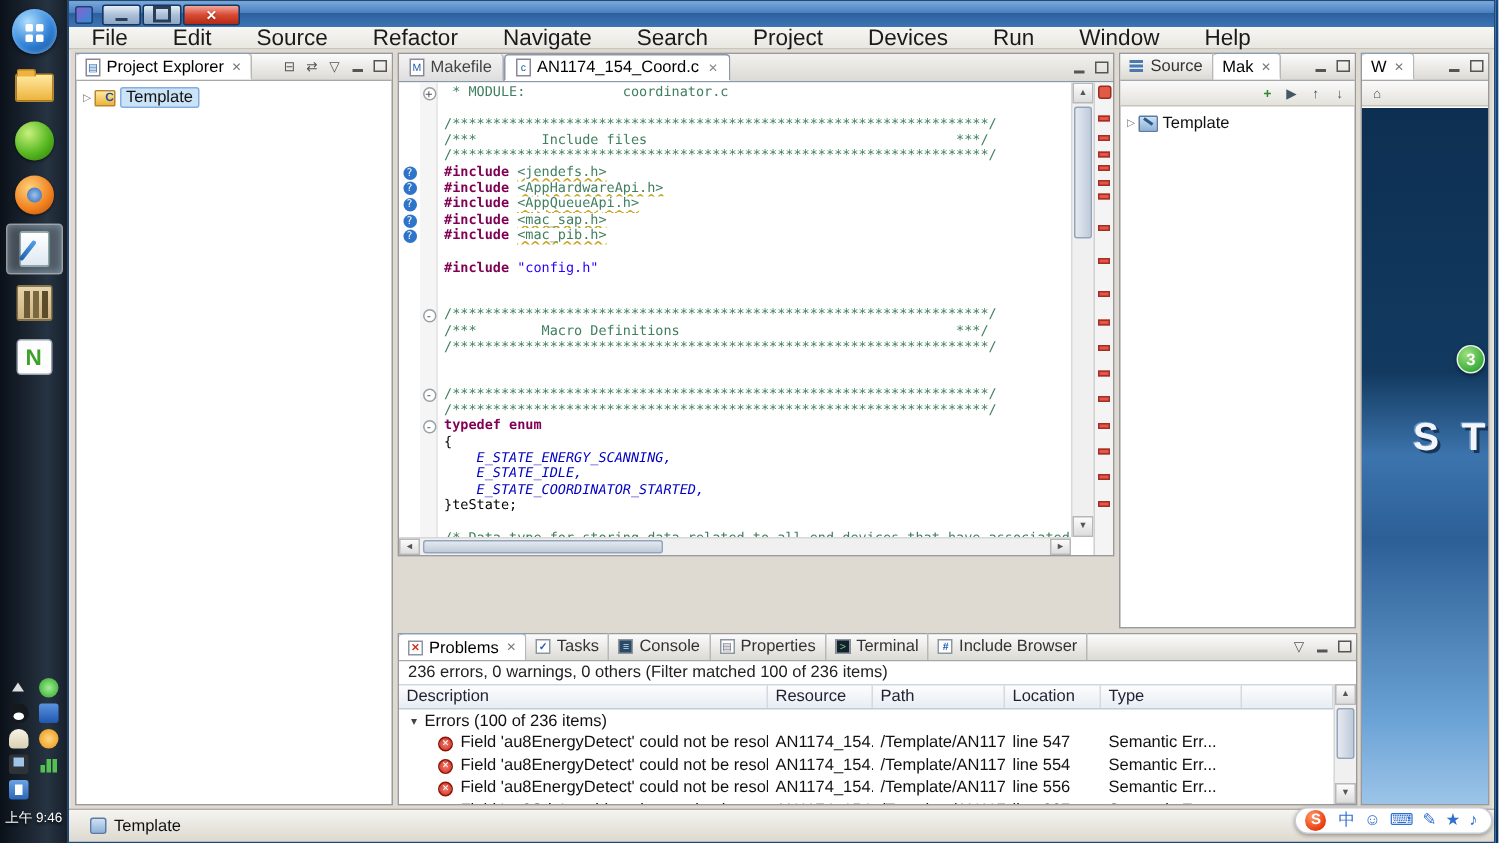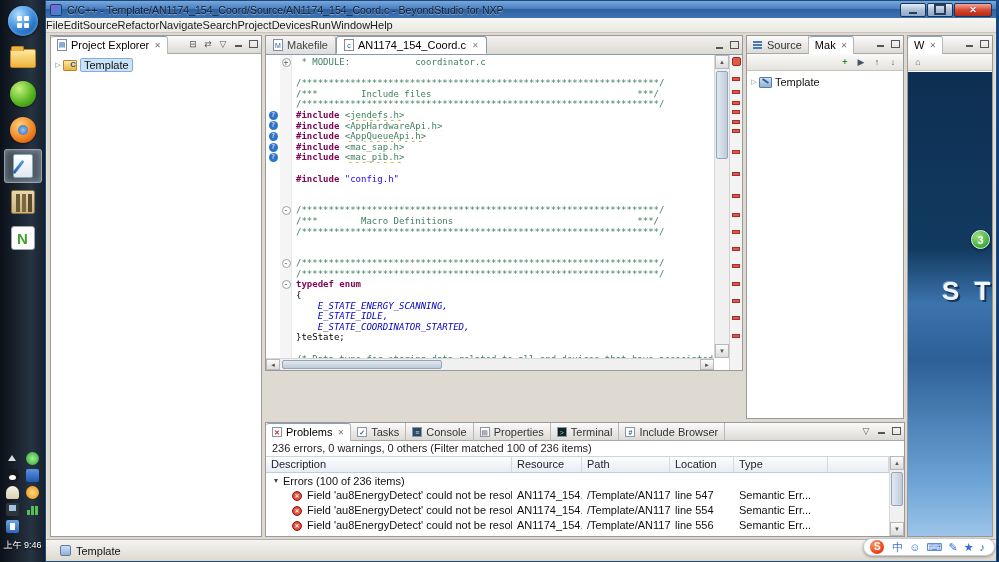--- a/index.html
+++ b/index.html
@@ -84,28 +84,28 @@
   .wc { height:14px; border:1px solid #16365e; border-radius:2px; margin-left:1px;
         display:flex; align-items:center; justify-content:center; cursor:pointer; }
   .wc-min,.wc-max { width:26px; background:linear-gradient(#e6eef8,#aabfd8 50%,#8fa8c6); }
   .wc-min::after { content:""; width:8px; height:2px; background:#2c3e55; margin-top:6px; }
   .wc-max::after { content:""; width:8px; height:7px; border:2px solid #2c3e55; }
   .wc-close { width:38px; background:linear-gradient(#f2a89c,#d84a34 50%,#b42a14);
       color:#fff; font-size:9px; font-weight:bold; text-shadow:0 1px 1px #801808; }
   .menubar { position:absolute; left:0; top:17px; right:0; height:15px;
       background:linear-gradient(#f7f6f3,#e9e7e1); border-bottom:1px solid #c9c5bc;
       display:flex; align-items:center; }
-  .menu-item { padding:0 0; font-size:11px; color:#1a1a1a; cursor:pointer; line-height:15px; }
+  .menu-item { padding:0 15px; font-size:15px; color:#1a1a1a; cursor:pointer; line-height:15px; }
 
   .workbench { position:absolute; left:1px; top:32px; right:1px; bottom:22px; background:#dedad2; }
   .panel { position:absolute; background:#fff; border:1px solid #9a9a9a; }
 
   
   .vtabs { height:18px; background:linear-gradient(#fbfbfb,#dcdad4); border-bottom:1px solid #a8a8a8;
-           display:flex; align-items:center; }
+           display:flex; align-items:flex-end; }
   .vtab { height:18px; display:flex; align-items:center; padding:0 6px; font-size:11px; color:#333;
           border-right:1px solid #b8b8b8; cursor:pointer; white-space:nowrap; }
   .vtab.active { background:#fff; border-top:1px solid #8aa0b8; border-radius:3px 3px 0 0;
                  color:#000; }
   .vtab .tclose { margin-left:5px; font-size:8px; color:#777; cursor:pointer; }
   .vtabs .spacer { flex:1; }
   .tb-ic { width:14px; height:14px; margin:0 1px 2px 0; display:flex; align-items:center; justify-content:center;
            font-size:9px; color:#555; cursor:pointer; border:1px solid transparent; border-radius:2px; }
   .ic-min::after { content:""; width:7px; height:2px; background:#555; margin-top:5px; }
   .ic-max::after { content:""; width:7px; height:6px; border:1.5px solid #555; }
@@ -292,21 +292,20 @@
         <div class="tray-phone"></div>
         <div class="tray-signal"></div>
         <div class="tray-usb"></div>
       </div>
     <div class="clock">上午 9:46</div>
   </div>
 
   <div class="window">
     <div class="titlebar">
       <div class="win-icon"></div>
-      <div class="title-text">C/C++ - Template/AN1174_154_Coord/Source/AN1174_154_Coord.c - BeyondStudio for NXP</div>
       <div class="win-controls">
         <div class="wc wc-min"></div>
         <div class="wc wc-max"></div>
         <div class="wc wc-close">✕</div>
       </div>
     </div>
     <div class="menubar">
         <span class="menu-item">File</span>
         <span class="menu-item">Edit</span>
         <span class="menu-item">Source</span>

